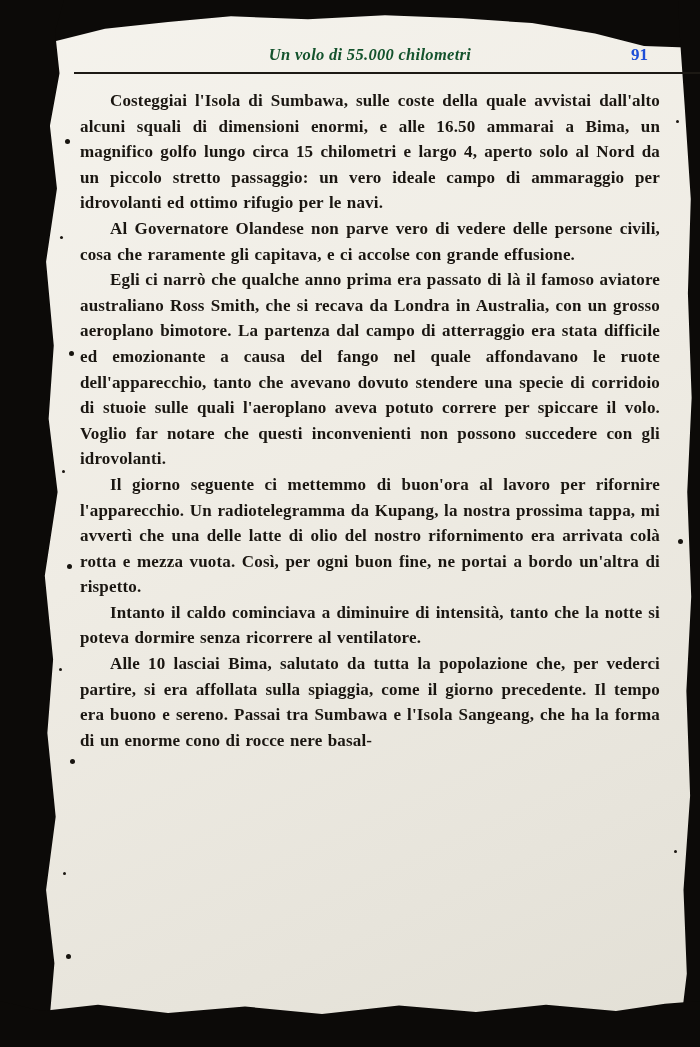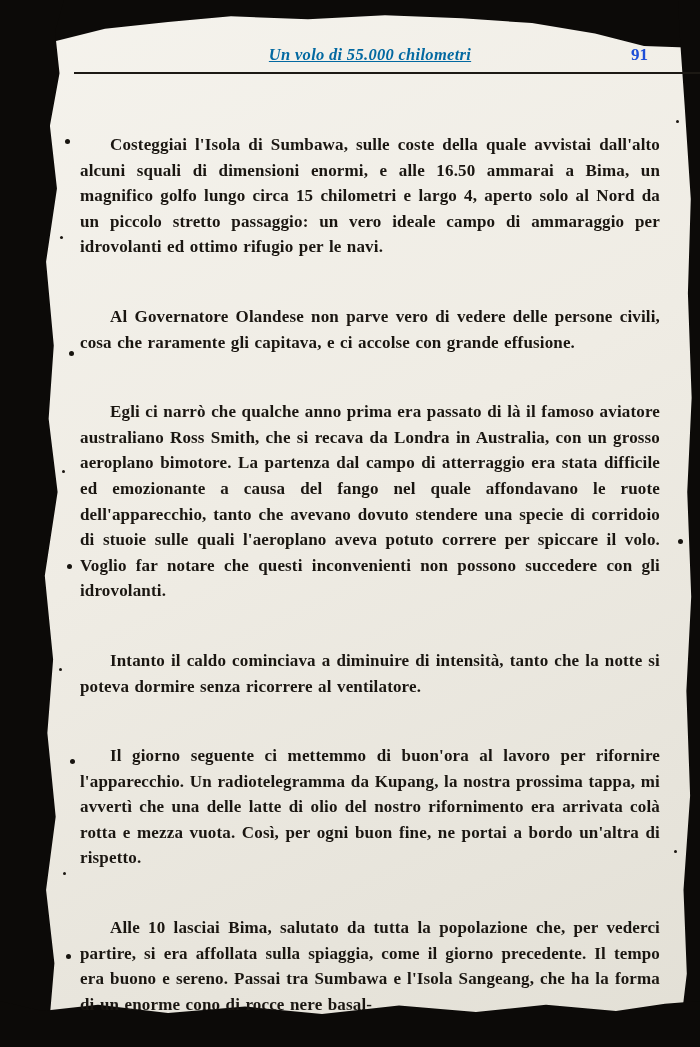--- a/index.html
+++ b/index.html
@@ -49,37 +49,37 @@
       679px 540px 0 1px #17140f,
       674px 850px 0 0  #1b1712;
   }
   
   .header {
     position:absolute; left:80px; right:40px; top:45px; height:24px;
   }
   .running-head {
     display:block; text-align:center;
     font-style:italic; font-weight:bold;
-    font-size:16.5px; color:#0369a1; letter-spacing:.3px;text-decoration:underline;
+    font-size:16.5px; color:#14532d; letter-spacing:.3px;
   }
   .page-number {
     position:absolute; right:12px; top:0;
     font-weight:bold; font-size:17px; color:#1d4ed8;
   }
   .header-rule {
     position:absolute; left:74px; right:0; top:72px;
     height:2px; background:#1c1914;
   }
   .body-text {
     position:absolute; left:80px; right:40px; top:88px;
     color:#1a1611;
     font-size:17px; line-height:25.6px; font-weight:700;
     text-align:justify; letter-spacing:.15px; word-spacing:1px;
   }
-  .body-text p { text-indent:30px;margin-top:44px; }
+  .body-text p { text-indent:30px; }
 </style>
 </head>
 <body>
 
 <div class="paper"></div>
 
 <div class="edge edge-top"></div>
 <div class="edge edge-left"></div>
 <div class="edge edge-right"></div>
 <div class="edge edge-bottom"></div>
@@ -88,16 +88,16 @@
 <div class="header">
   <span class="running-head">Un volo di 55.000 chilometri</span>
   <span class="page-number">91</span>
 </div>
 <div class="header-rule"></div>
 
 <div class="body-text">
   <p>Costeggiai l'Isola di Sumbawa, sulle coste della quale avvistai dall'alto alcuni squali di dimensioni enormi, e alle 16.50 ammarai a Bima, un magnifico golfo lungo circa 15 chilometri e largo 4, aperto solo al Nord da un piccolo stretto passaggio: un vero ideale campo di ammaraggio per idrovolanti ed ottimo rifugio per le navi.</p>
   <p>Al Governatore Olandese non parve vero di vedere delle persone civili, cosa che raramente gli capitava, e ci accolse con grande effusione.</p>
   <p>Egli ci narrò che qualche anno prima era passato di là il famoso aviatore australiano Ross Smith, che si recava da Londra in Australia, con un grosso aeroplano bimotore. La partenza dal campo di atterraggio era stata difficile ed emozionante a causa del fango nel quale affondavano le ruote dell'apparecchio, tanto che avevano dovuto stendere una specie di corridoio di stuoie sulle quali l'aeroplano aveva potuto correre per spiccare il volo. Voglio far notare che questi inconvenienti non possono succedere con gli idrovolanti.</p>
+  <p>Il giorno seguente ci mettemmo di buon'ora al lavoro per rifornire l'apparecchio. Un radiotelegramma da Kupang, la nostra prossima tappa, mi avvertì che una delle latte di olio del nostro rifornimento era arrivata colà rotta e mezza vuota. Così, per ogni buon fine, ne portai a bordo un'altra di rispetto.</p>
   <p>Intanto il caldo cominciava a diminuire di intensità, tanto che la notte si poteva dormire senza ricorrere al ventilatore.</p>
-  <p>Il giorno seguente ci mettemmo di buon'ora al lavoro per rifornire l'apparecchio. Un radiotelegramma da Kupang, la nostra prossima tappa, mi avvertì che una delle latte di olio del nostro rifornimento era arrivata colà rotta e mezza vuota. Così, per ogni buon fine, ne portai a bordo un'altra di rispetto.</p>
   <p>Alle 10 lasciai Bima, salutato da tutta la popolazione che, per vederci partire, si era affollata sulla spiaggia, come il giorno precedente. Il tempo era buono e sereno. Passai tra Sumbawa e l'Isola Sangeang, che ha la forma di un enorme cono di rocce nere basal-</p>
 </div>
 
 </body></html>

